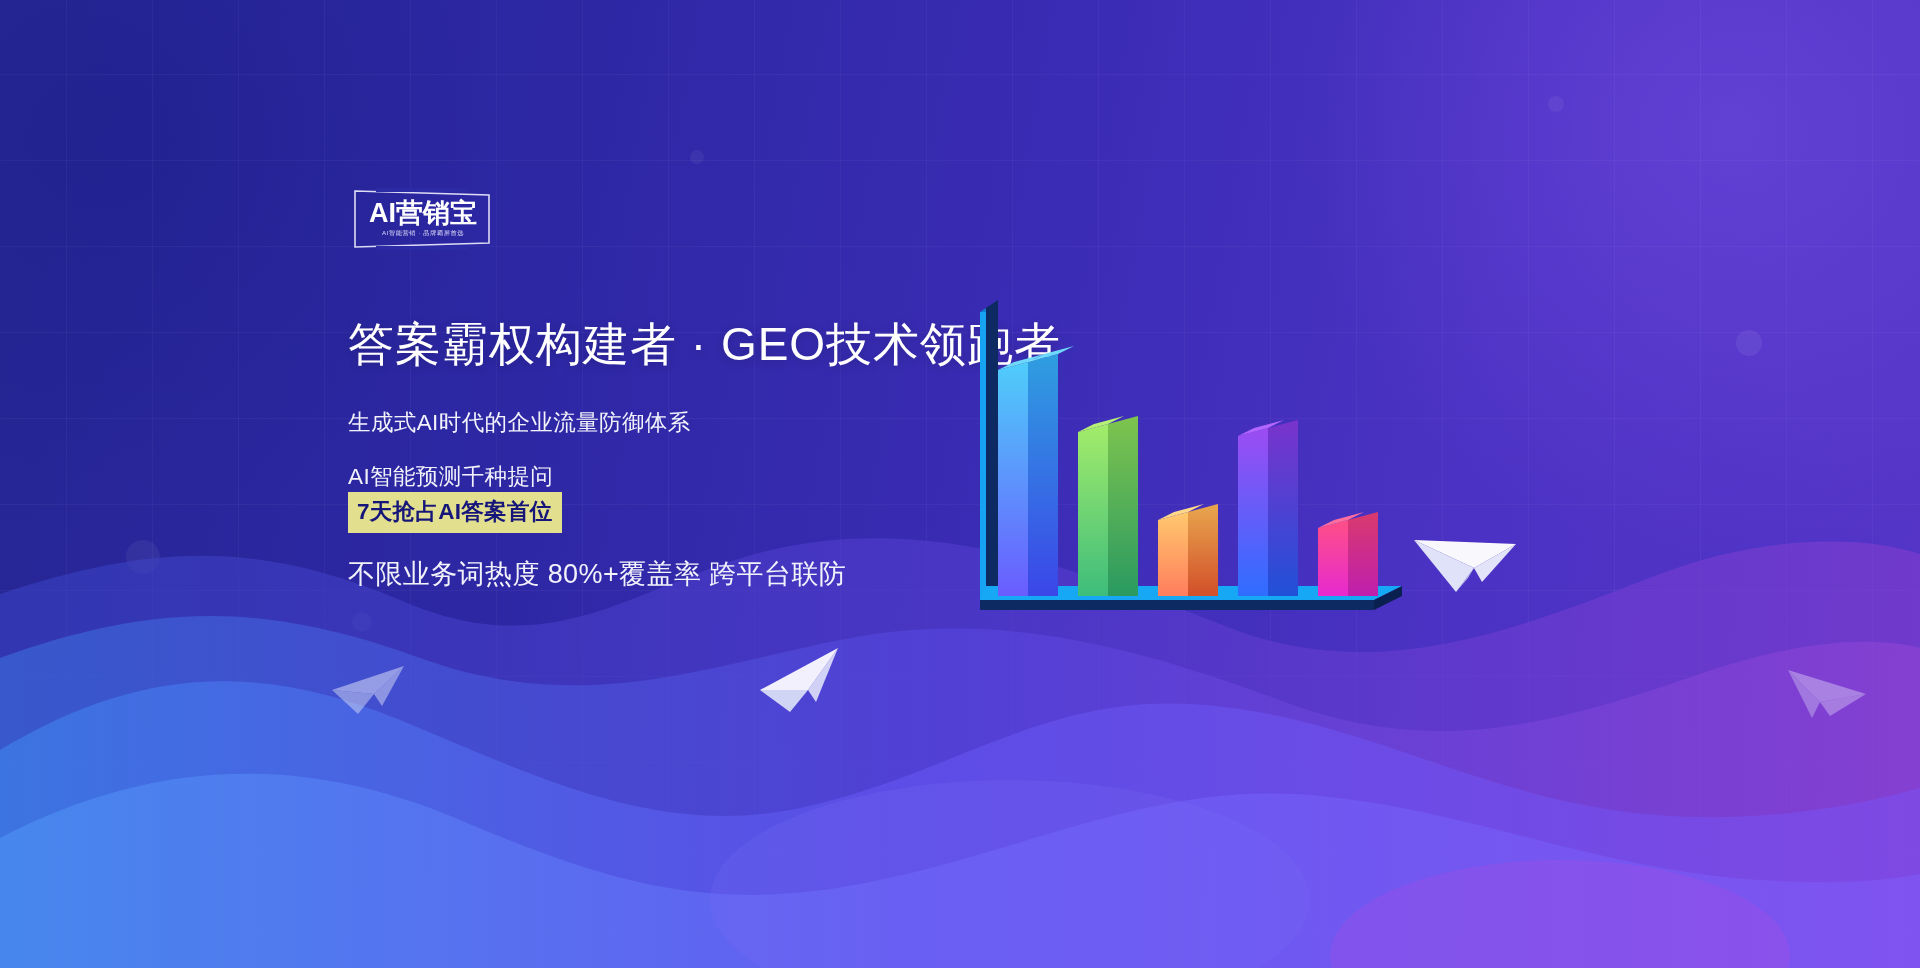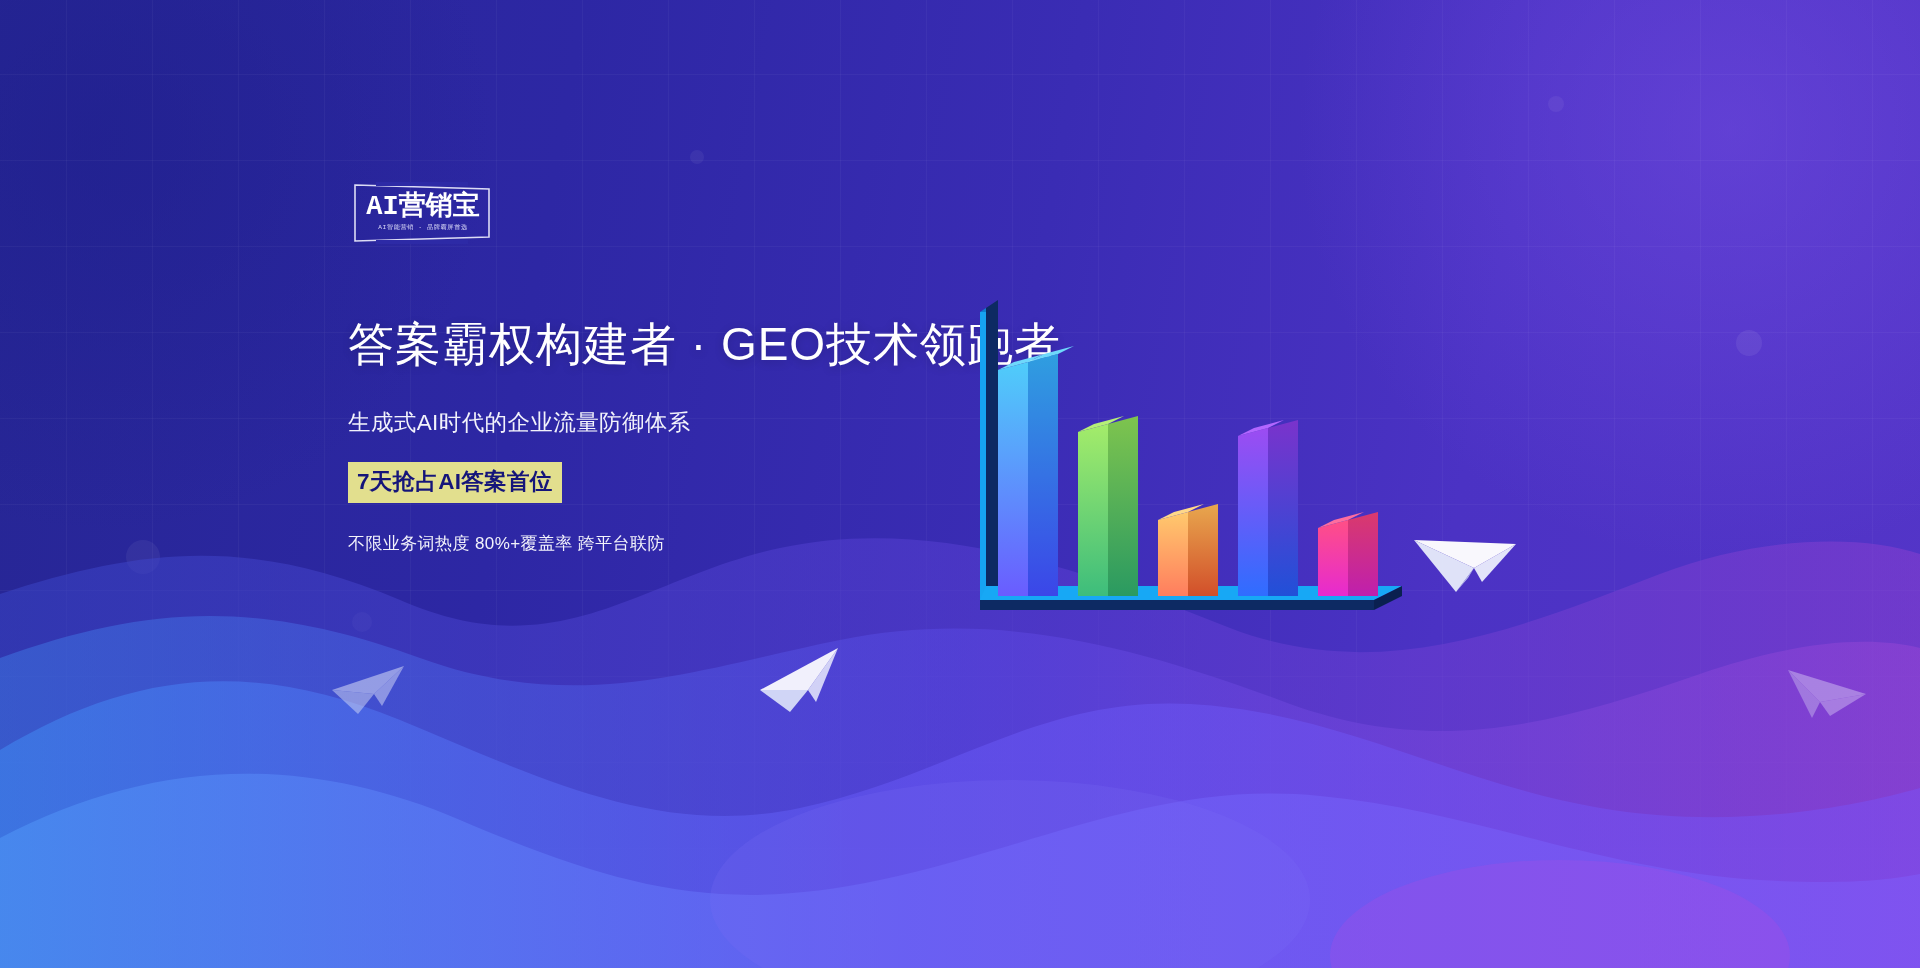--- a/index.html
+++ b/index.html
@@ -25,41 +25,41 @@
   .bub.b2{left:352px;top:612px;width:20px;height:20px;}
   .bub.b3{left:1736px;top:330px;width:26px;height:26px;background:rgba(255,255,255,.07);}
   .bub.b4{left:1548px;top:96px;width:16px;height:16px;}
   .bub.b5{left:690px;top:150px;width:14px;height:14px;}
 
   
   .waves{position:absolute;left:0;bottom:0;width:1920px;height:460px;}
   .waves svg{display:block;width:1920px;height:460px;}
 
   
-  #logo{position:absolute;left:352px;top:182px;width:140px;height:62px;font-family:Liberation Mono, monospace;}
+  #logo{position:absolute;left:352px;top:188px;width:140px;height:62px;}
   #logo .frame{position:absolute;inset:0;}
   #logo .frame svg{display:block;}
   #logo .word{position:absolute;left:13px;top:10px;width:116px;text-align:center;
       color:#fff;font-size:27px;font-weight:bold;letter-spacing:0px;line-height:30px;
       white-space:nowrap;}
   #logo .sub{position:absolute;left:10px;top:41px;width:122px;text-align:center;
       color:#e9e9ff;font-size:6.2px;letter-spacing:.6px;white-space:nowrap;opacity:.92;}
 
   
   #copy{position:absolute;left:348px;top:316px;width:760px;}
   #headline{color:#ffffff;font-size:46px;line-height:56px;font-weight:400;white-space:nowrap;
       letter-spacing:1px;text-shadow:0 2px 10px rgba(0,0,0,.18);}
   .sub-line{color:#f2f2fb;font-size:22.5px;line-height:30px;white-space:nowrap;letter-spacing:.4px;}
   .sl1{margin-top:36px;}
   .sl2{margin-top:24px;}
-  #highlight-row{margin-top:24px;}
+  #highlight-row{}
   #highlight-text{display:inline-block;background:#e2df8e;color:#15157a;
       font-size:22.5px;line-height:30px;padding:5px 9px 6px 9px;white-space:nowrap;
       font-weight:600;letter-spacing:.3px;}
-  .sl4{margin-top:26px;font-size:17px;}
+  .sl4{margin-top:26px;font-size:27px;}
 
   
   #chart{position:absolute;left:978px;top:296px;width:472px;height:368px;}
   #chart svg{display:block;}
 
   
   .plane{position:absolute;}
   .plane svg{display:block;}
   .plane.p-main{left:1412px;top:516px;}
   .plane.p-mid{left:756px;top:646px;}
@@ -127,20 +127,21 @@
         <path d="M24,60.4 L116,60.4" stroke="#2d2aa6" stroke-width="5"></path>
       </svg>
     </span>
     <span class="word">AI营销宝</span>
     <span class="sub">AI智能营销 · 品牌霸屏首选</span>
   </div>
 
   <div id="copy">
     <div id="headline">答案霸权构建者 · GEO技术领跑者</div>
     <div class="sub-line sl1">生成式AI时代的企业流量防御体系</div>
+    <div class="sub-line sl2">AI智能预测千种提问</div>
     <div id="highlight-row">
       <span id="highlight-text">7天抢占AI答案首位</span>
     </div>
     <div class="sub-line sl4">不限业务词热度 80%+覆盖率 跨平台联防</div>
   </div>
 
   <div id="chart">
     <svg width="472" height="368" viewBox="0 0 472 368">
       <defs>
         <linearGradient id="b1f" x1="0" y1="0" x2="0" y2="1">

